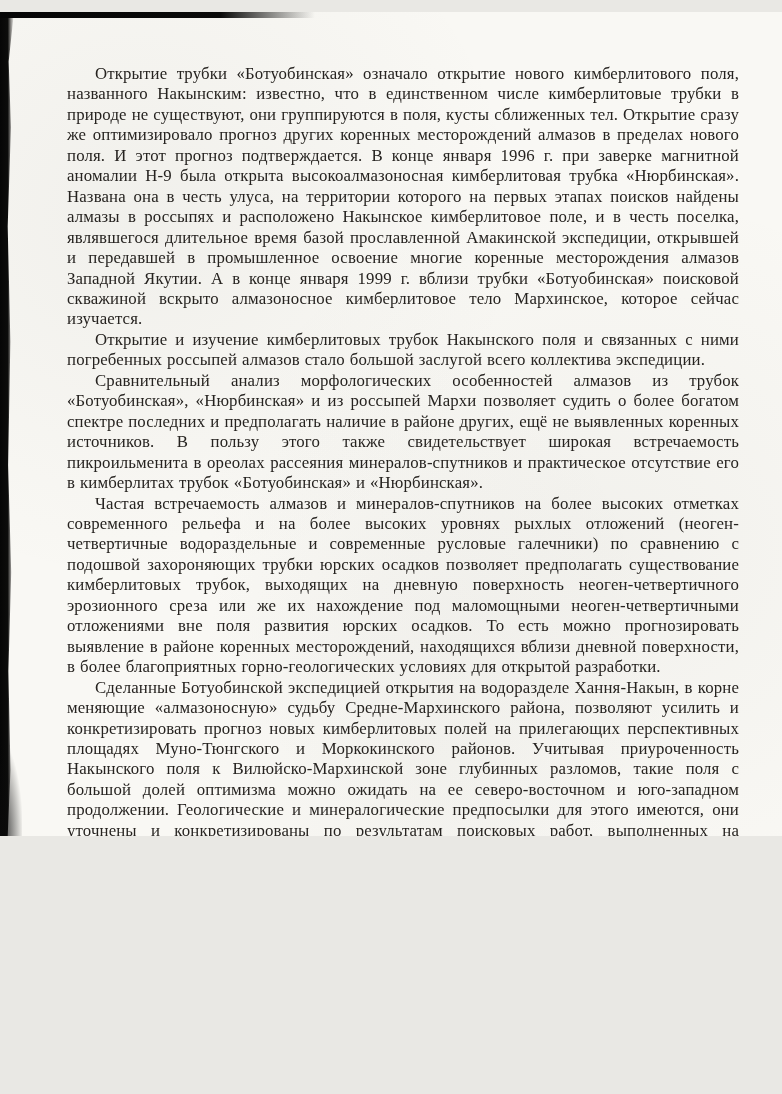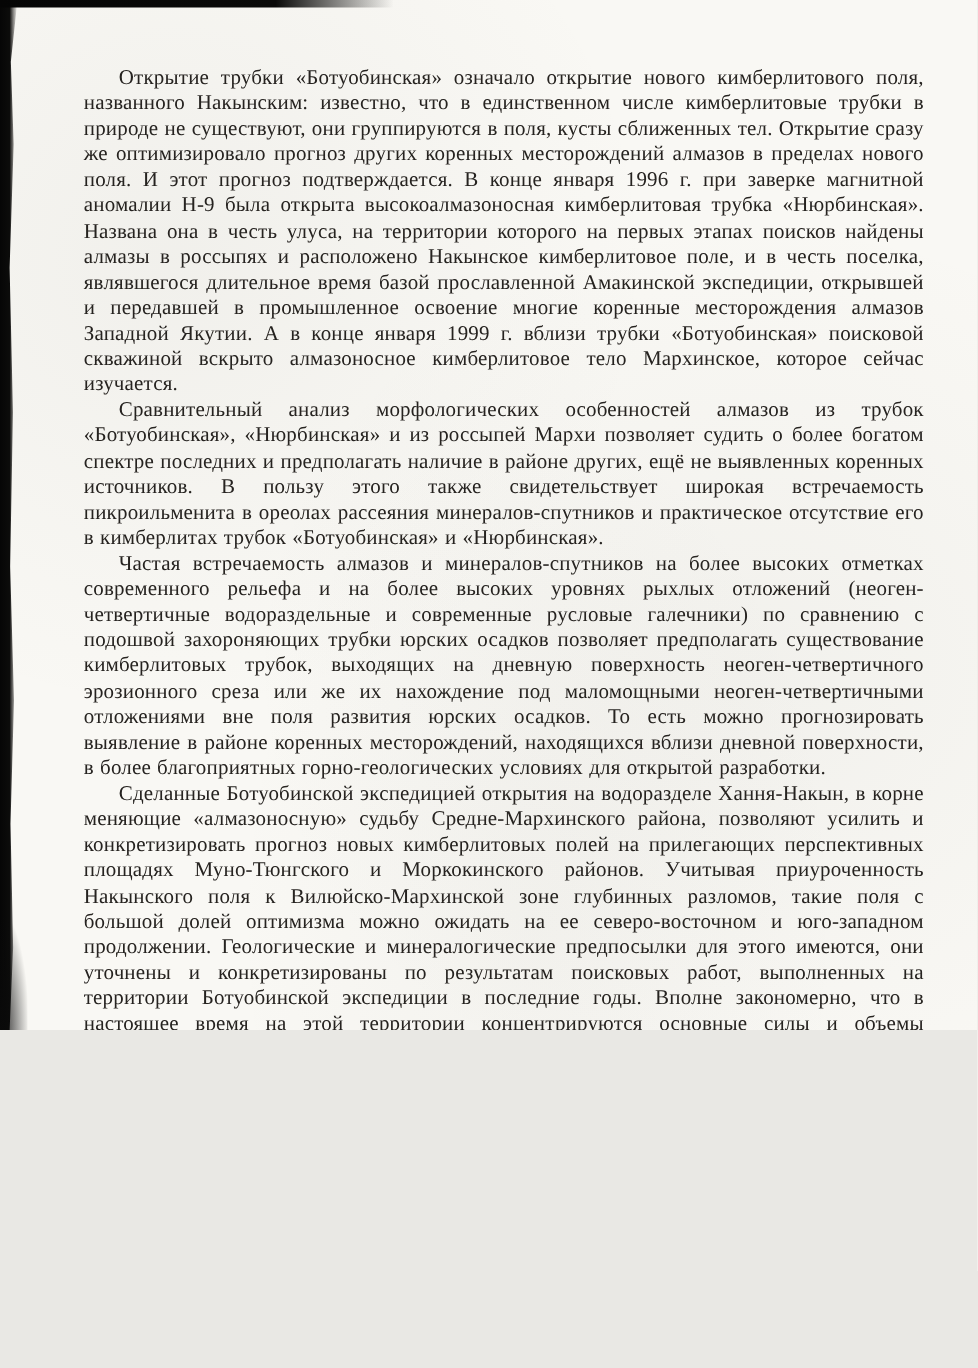--- a/index.html
+++ b/index.html
@@ -4,21 +4,21 @@
 <style>
   html, body {
     margin: 0;
     padding: 0;
     background: #e9e8e4;
   }
   .page {
     position: relative;
     width: 782px;
     height: 824px;
-    margin: 0 auto;
+    margin: 12px auto;
     background-color: #f9f8f4;
     background-image:
       radial-gradient(ellipse at 18% 25%, rgba(110,110,100,0.06), transparent 42%),
       radial-gradient(ellipse at 78% 65%, rgba(110,110,100,0.05), transparent 48%),
       radial-gradient(ellipse at 55% 90%, rgba(110,110,100,0.04), transparent 40%);
     overflow: hidden;
     font-family: "Liberation Serif", "DejaVu Serif", serif;
     color: #24211d;
   }
 
@@ -78,20 +78,21 @@
 <body>
 
 <div class="page">
 
   <div class="scan-edge-left"></div>
   <div class="scan-edge-top"></div>
   <div class="scan-smudge-bottom-left"></div>
 
   <div class="text-block">
     <p>Открытие трубки «Ботуобинская» означало открытие нового кимберлитового поля, названного Накынским: известно, что в единственном числе кимберлитовые трубки в природе не существуют, они группируются в поля, кусты сближенных тел. Открытие сразу же оптимизировало прогноз других коренных месторождений алмазов в пределах нового поля. И этот прогноз подтверждается. В конце января 1996 г. при заверке магнитной аномалии Н-9 была открыта высокоалмазоносная кимберлитовая трубка «Нюрбинская». Названа она в честь улуса, на территории которого на первых этапах поисков найдены алмазы в россыпях и расположено Накынское кимберлитовое поле, и в честь поселка, являвшегося длительное время базой прославленной Амакинской экспедиции, открывшей и передавшей в промышленное освоение многие коренные месторождения алмазов Западной Якутии. А в конце января 1999 г. вблизи трубки «Ботуобинская» поисковой скважиной вскрыто алмазоносное кимберлитовое тело Мархинское, которое сейчас изучается.</p>
+    <p>Открытие и изучение кимберлитовых трубок Накынского поля и связанных с ними погребенных россыпей алмазов стало большой заслугой всего коллектива экспедиции.</p>
     <p>Сравнительный анализ морфологических особенностей алмазов из трубок «Ботуобинская», «Нюрбинская» и из россыпей Мархи позволяет судить о более богатом спектре последних и предполагать наличие в районе других, ещё не выявленных коренных источников. В пользу этого также свидетельствует широкая встречаемость пикроильменита в ореолах рассеяния минералов-спутников и практическое отсутствие его в кимберлитах трубок «Ботуобинская» и «Нюрбинская».</p>
     <p>Частая встречаемость алмазов и минералов-спутников на более высоких отметках современного рельефа и на более высоких уровнях рыхлых отложений (неоген-четвертичные водораздельные и современные русловые галечники) по сравнению с подошвой захороняющих трубки юрских осадков позволяет предполагать существование кимберлитовых трубок, выходящих на дневную поверхность неоген-четвертичного эрозионного среза или же их нахождение под маломощными неоген-четвертичными отложениями вне поля развития юрских осадков. То есть можно прогнозировать выявление в районе коренных месторождений, находящихся вблизи дневной поверхности, в более благоприятных горно-геологических условиях для открытой разработки.</p>
     <p>Сделанные Ботуобинской экспедицией открытия на водоразделе Хання-Накын, в корне меняющие «алмазоносную» судьбу Средне-Мархинского района, позволяют усилить и конкретизировать прогноз новых кимберлитовых полей на прилегающих перспективных площадях Муно-Тюнгского и Моркокинского районов. Учитывая приуроченность Накынского поля к Вилюйско-Мархинской зоне глубинных разломов, такие поля с большой долей оптимизма можно ожидать на ее северо-восточном и юго-западном продолжении. Геологические и минералогические предпосылки для этого имеются, они уточнены и конкретизированы по результатам поисковых работ, выполненных на территории Ботуобинской экспедиции в последние годы. Вполне закономерно, что в настоящее время на этой территории концентрируются основные силы и объемы геологоразведочных работ экспедиции. На поиски новых месторождений ориентируется весь комплекс геологических и геофизических методов. И можно твердо надеяться на то, что новые открытия в Средне-Мархинском и Муно-Тюнгском рай-</p>
   </div>
 
   <div class="page-number">— 214 —</div>
 
 </div>
 
 </body></html>

